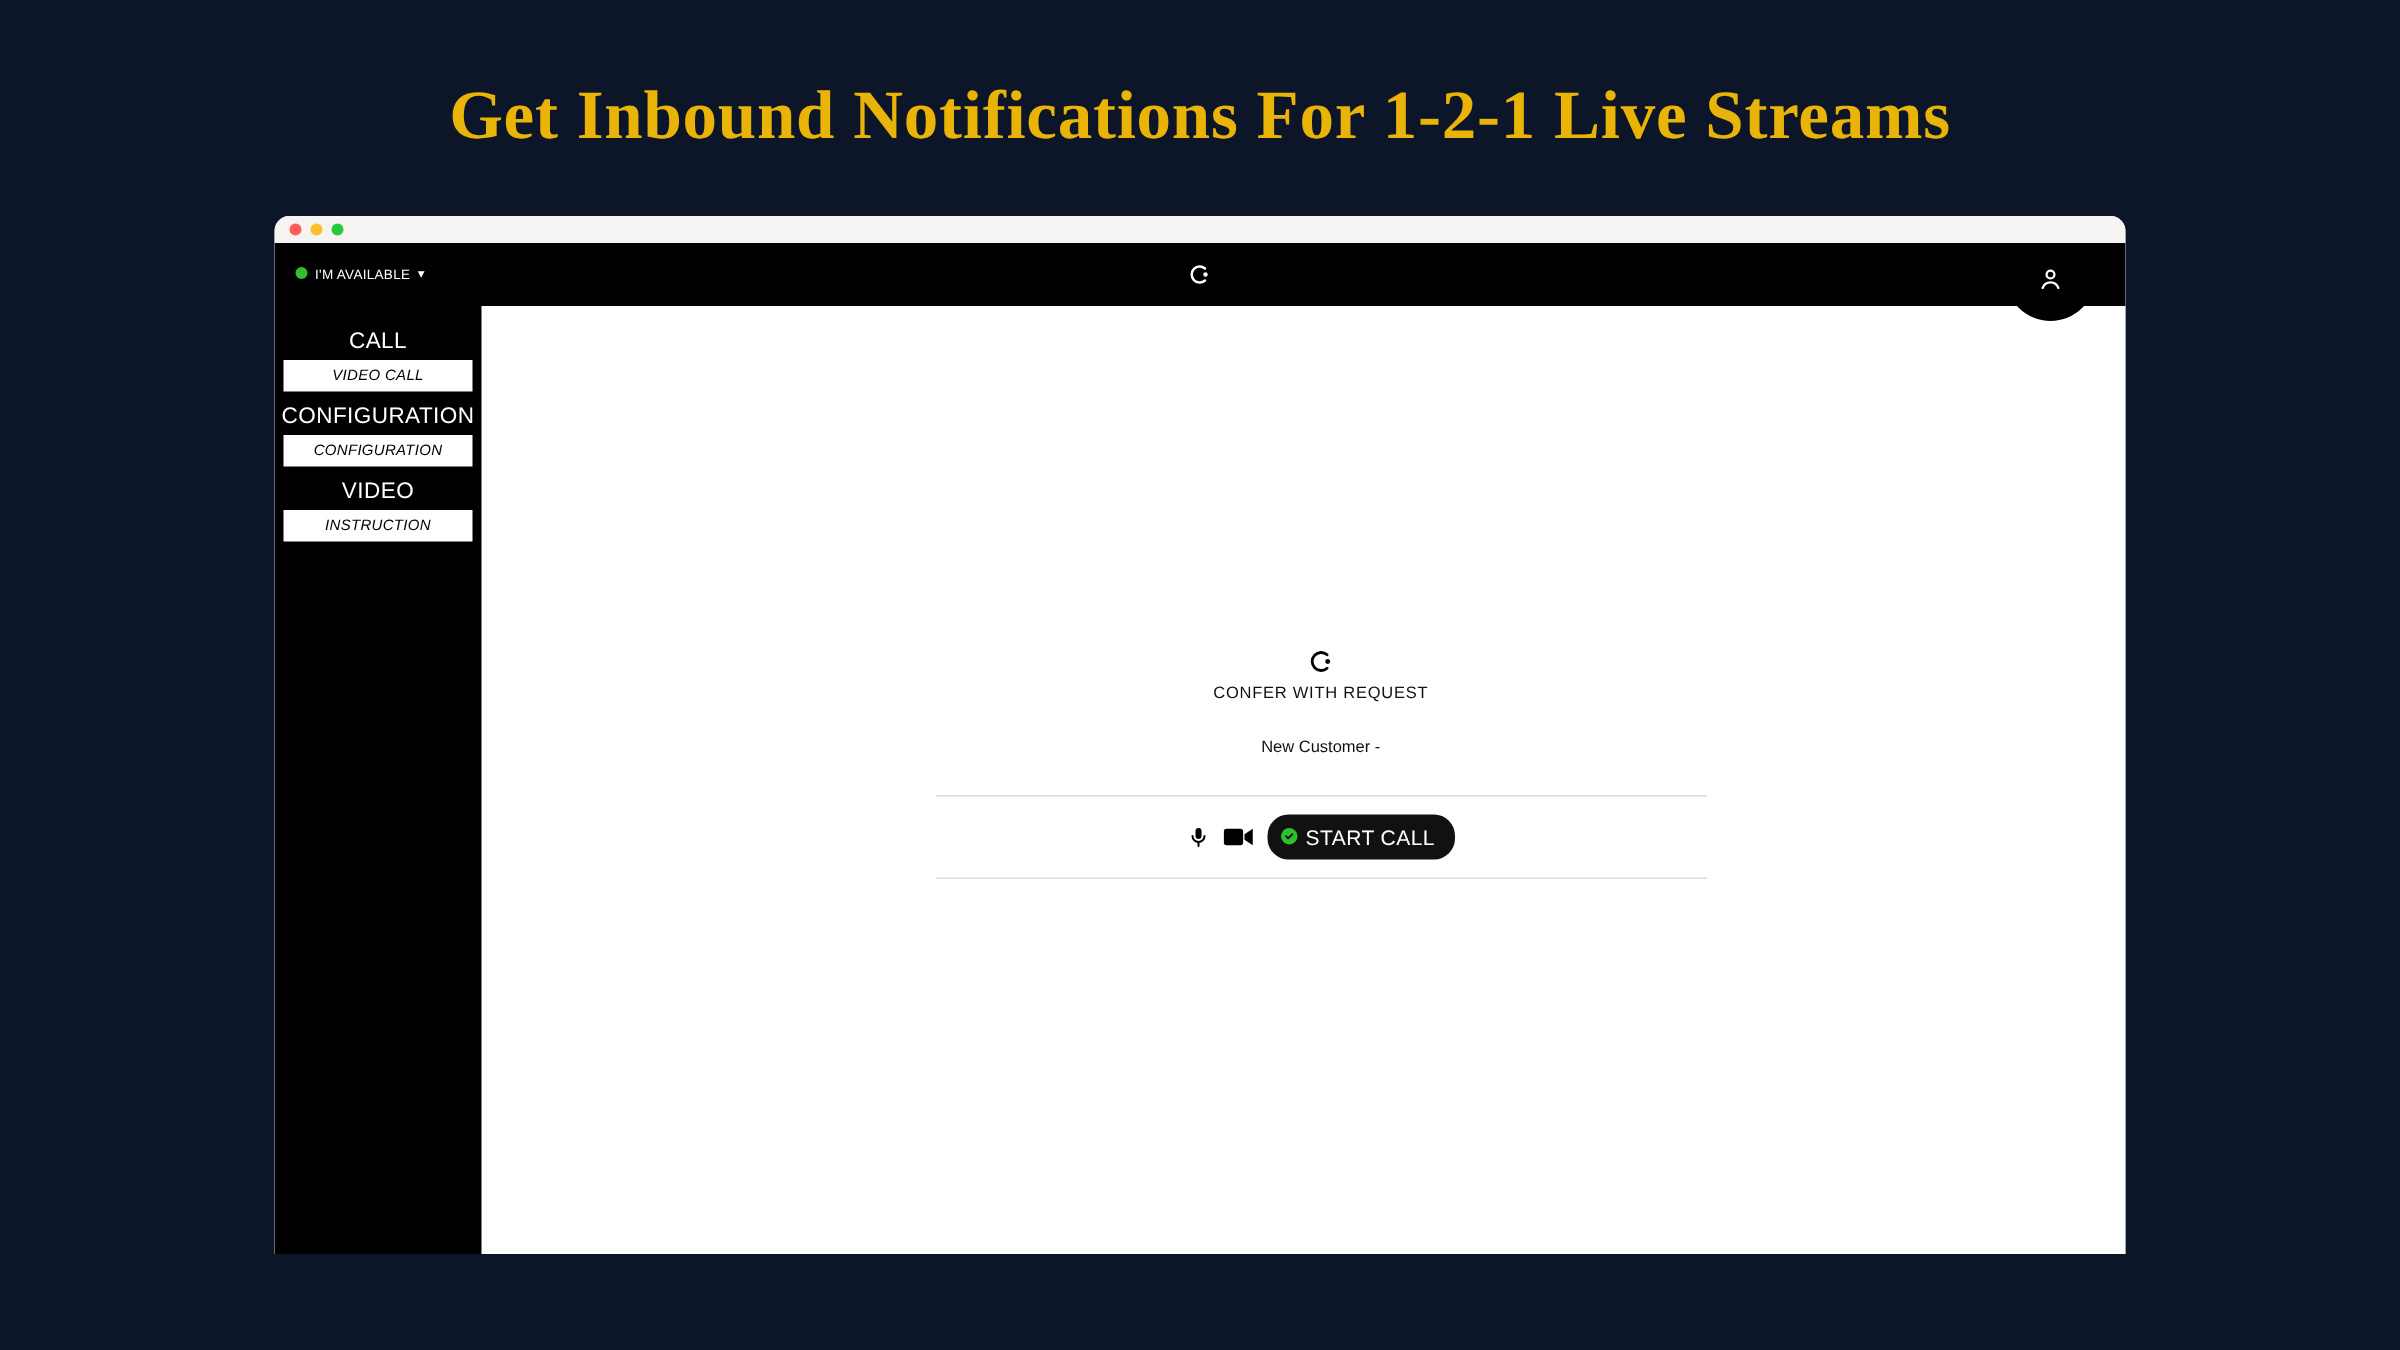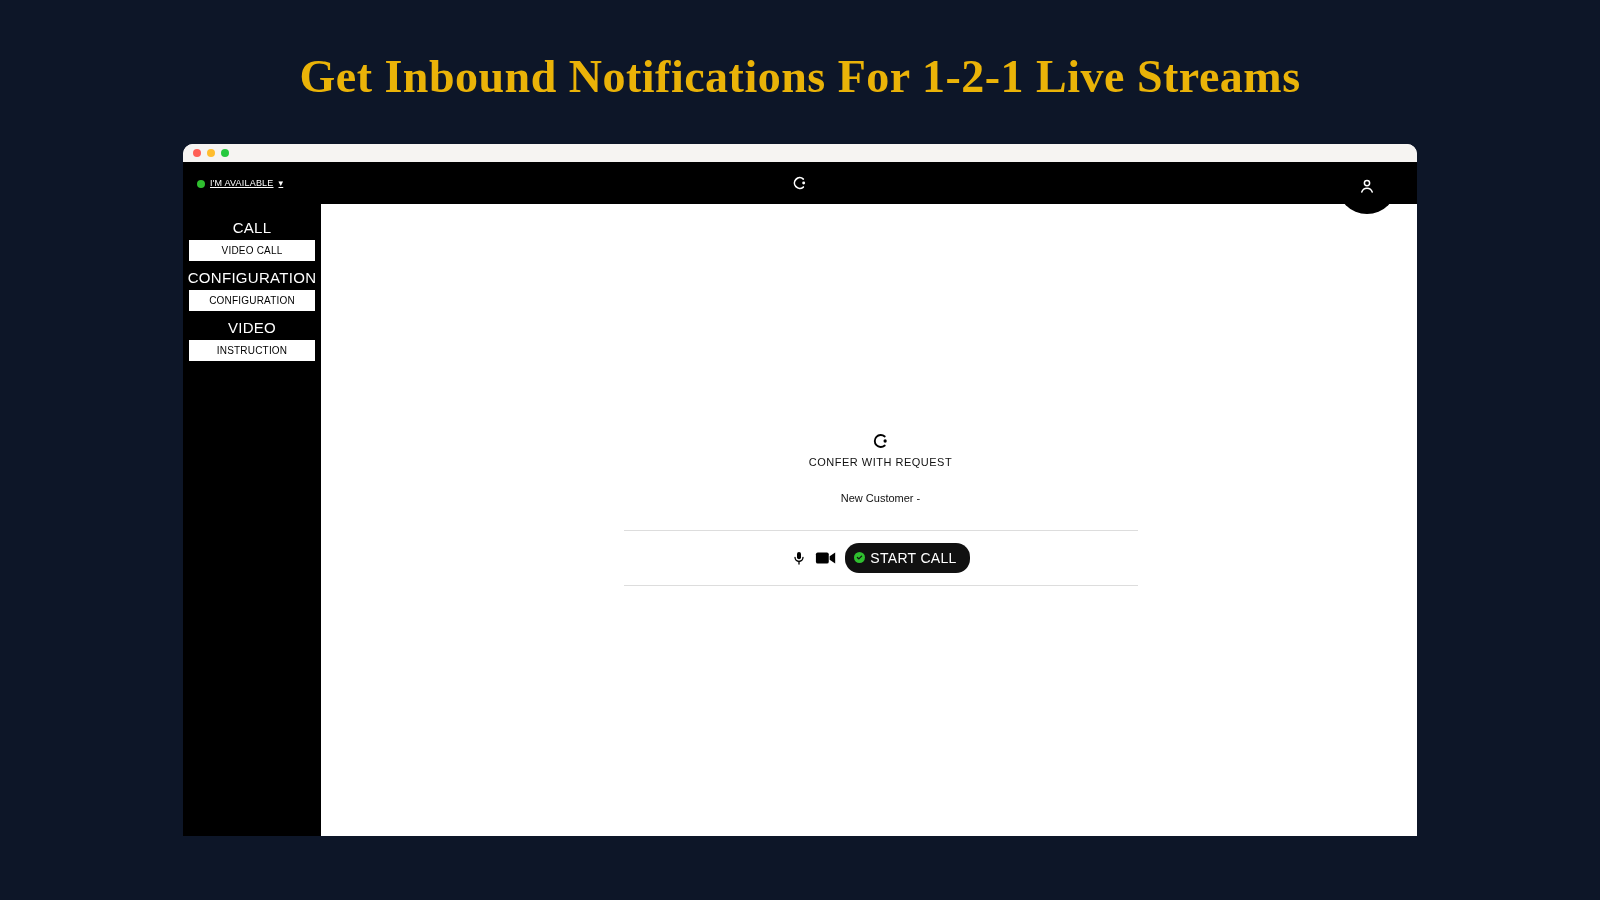--- a/index.html
+++ b/index.html
@@ -49,26 +49,25 @@
       height: 42px;
       display: flex;
       align-items: center;
       padding: 0 14px;
       color: #fff;
       flex: 0 0 auto;
       position: relative;
     }
     .status-pill {
       display: flex;
-      align-items: flex-end;
+      align-items: flex-start;
       gap: 5px;
       font-size: 9px;
       letter-spacing: 0.2px;
       cursor: pointer;
-      text-decoration: underline;
     }
     .status-dot { width: 8px; height: 8px; border-radius: 50%; background: #2fbf2f; }
     .status-chevron { font-size: 9px; line-height: 1; }
 
     .header-logo {
       position: absolute;
       left: 50%;
       top: 50%;
       transform: translate(-50%, -50%);
     }
@@ -107,20 +106,21 @@
       letter-spacing: 0.3px;
     }
     .sb-item {
       background: #fff;
       color: #000;
       font-size: 10px;
       text-align: center;
       padding: 5px 4px;
       margin: 0 6px 3px;
       letter-spacing: 0.2px;
+      font-style: italic;
     }
 
     .content {
       flex: 1 1 auto;
       background: #fff;
       position: relative;
       margin-left: 23px;
     }
 
     .notif {

